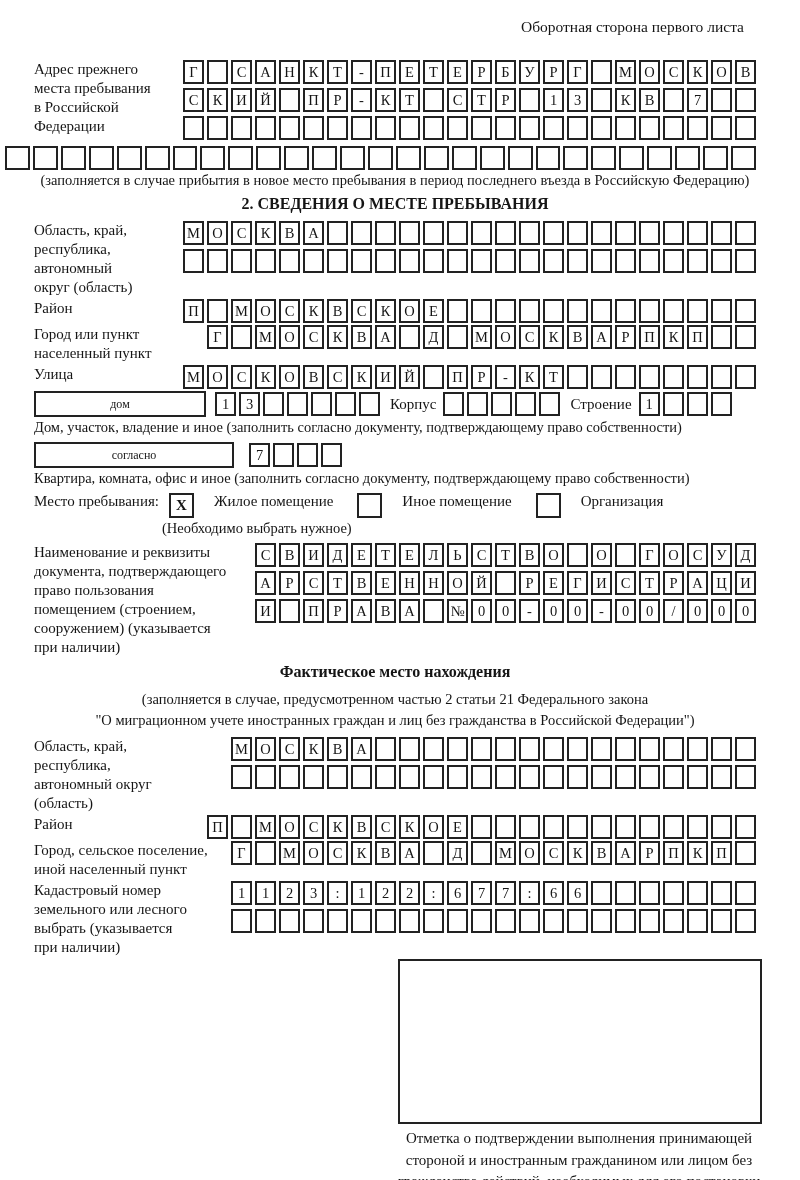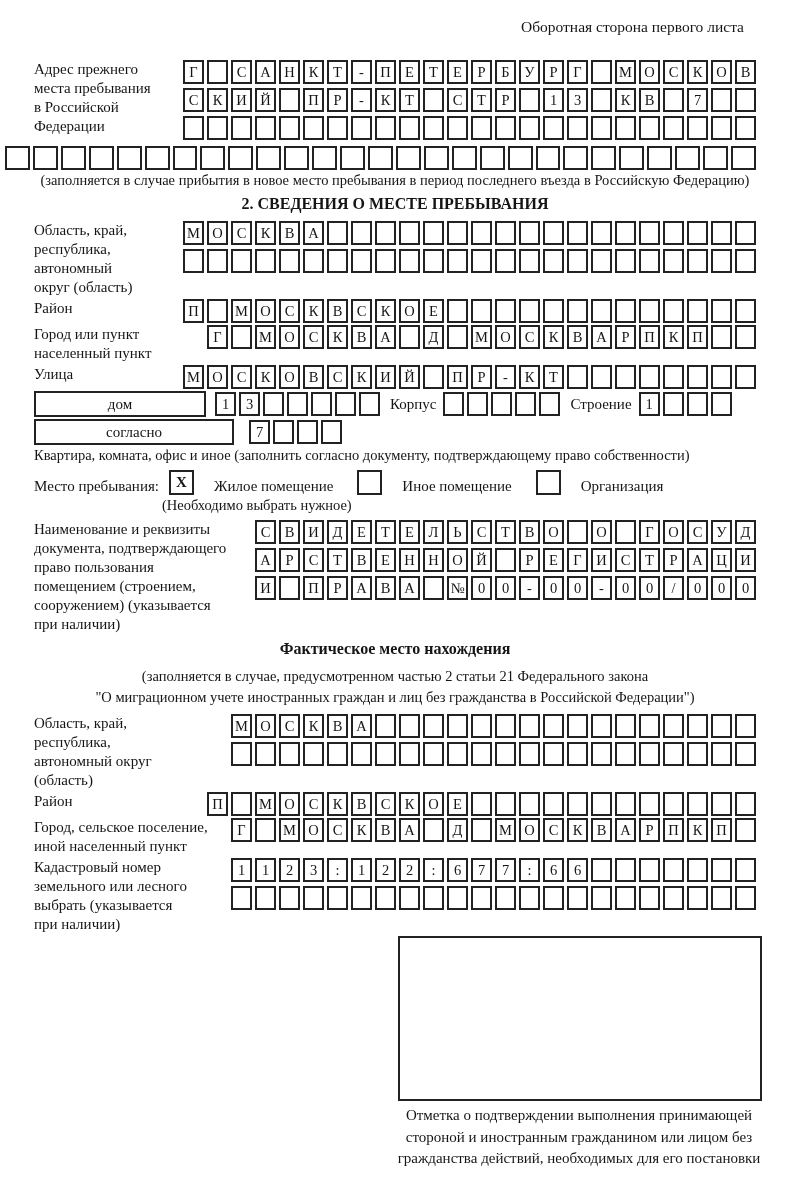--- a/index.html
+++ b/index.html
@@ -21,29 +21,29 @@
     margin-left:3px;display:flex;align-items:center;justify-content:center;
     font-size:14.5px;line-height:1;background:#fff;
   }
   .cells-wide{margin-left:-32px;}
   .cells-wide .cell{width:25px;}
   .note{font-size:14.5px;text-align:center;margin:2px 0 4px 0;}
   .note-left{font-size:14.5px;text-align:left;margin:2px 0 6px 0;}
   .sec-title{font-size:16px;font-weight:bold;text-align:center;margin:6px 0 8px 0;}
   .widebox{
     box-sizing:border-box;border:2px solid #222;height:26px;display:flex;
-    align-items:center;justify-content:center;font-size:15px;
+    align-items:center;justify-content:center;font-size:12px;
   }
   .house-row{align-items:center;}
   .house-row .inlbl{font-size:15px;margin:0 4px 0 10px;white-space:nowrap;}
   .checkbox{
     box-sizing:border-box;width:25px;height:25px;border:2px solid #222;display:flex;
     align-items:center;justify-content:center;font-size:15px;font-weight:bold;background:#fff;
   }
-  .stay-row{align-items:flex-end;font-size:15px;}
+  .stay-row{align-items:flex-start;font-size:15px;}
   .stay-row .opt-lbl{margin:0 6px 0 20px;white-space:nowrap;}
   .stay-row .gap{width:18px;}
   .stay-note{font-size:14.5px;margin:0 0 6px 128px;}
   .fact-note{font-size:14.5px;text-align:center;line-height:21px;margin-bottom:6px;}
   .stamp-box{
     box-sizing:border-box;margin-left:364px;width:364px;height:165px;border:2px solid #222;background:#fff;
   }
   .stamp-caption{
     margin-left:330px;width:430px;text-align:center;font-size:15px;line-height:21.5px;margin-top:4px;
   }
@@ -351,20 +351,21 @@
         <span class="cell"></span>
       </div>
     <span class="inlbl">Строение</span>
     <div class="cells cells-inline">
         <span class="cell">1</span>
         <span class="cell"></span>
         <span class="cell"></span>
         <span class="cell"></span>
       </div>
   </div>
+  <div class="note-left">Дом, участок, владение и иное (заполнить согласно документу, подтверждающему право собственности)</div>
 
   <div class="row house-row">
     <div class="widebox" style="width:200px;">согласно</div>
     <div class="cells cells-inline" style="margin-left:12px;">
         <span class="cell">7</span>
         <span class="cell"></span>
         <span class="cell"></span>
         <span class="cell"></span>
       </div>
   </div>

